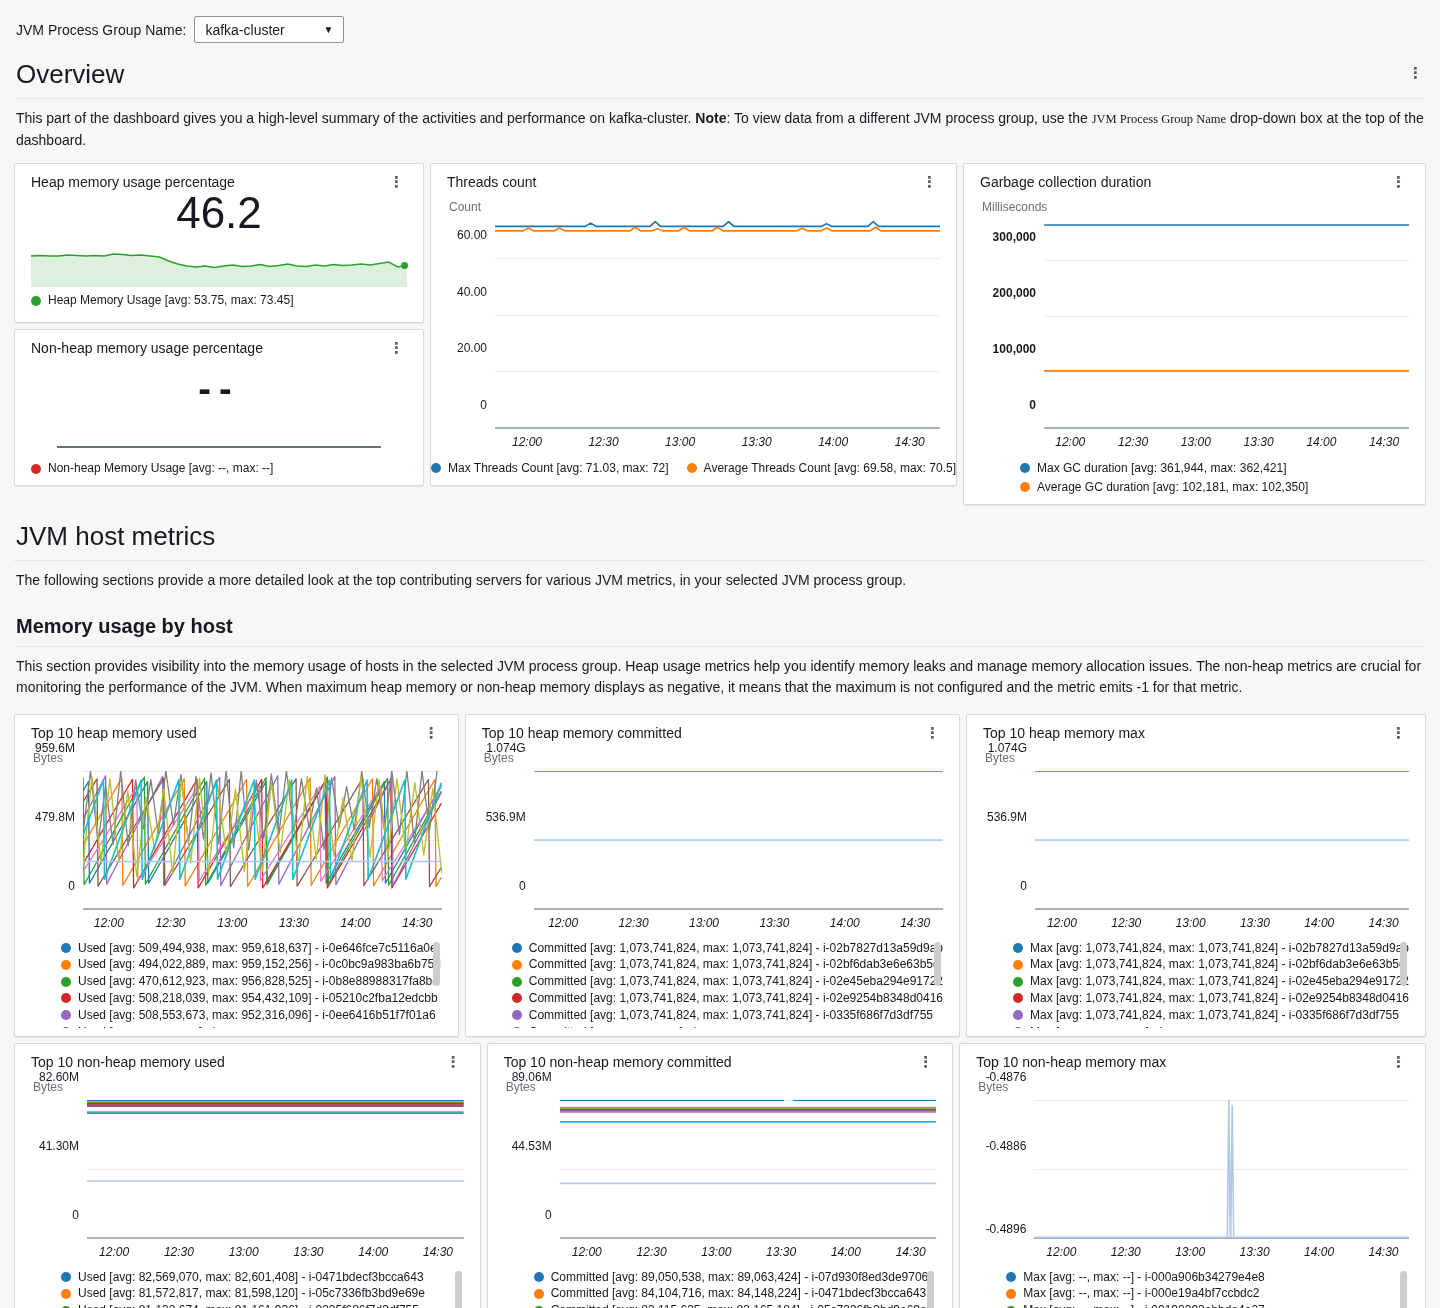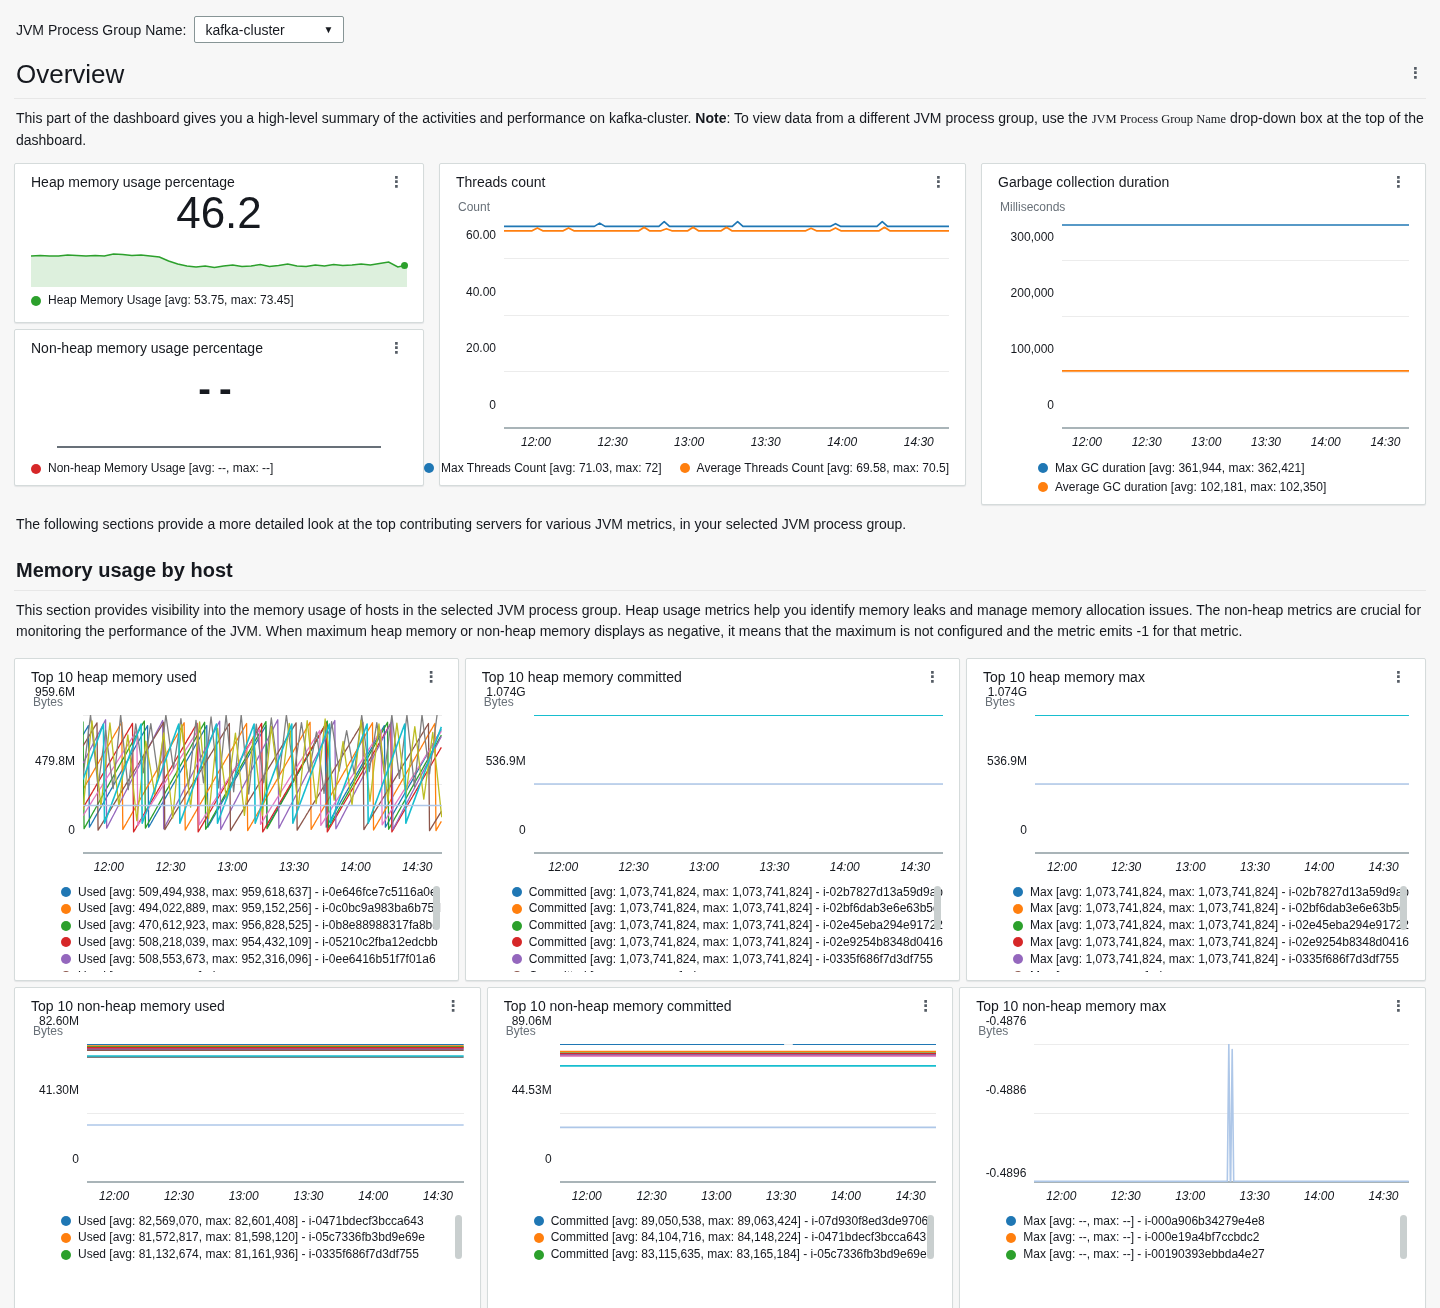--- a/index.html
+++ b/index.html
@@ -26,21 +26,21 @@
   .section-head { display: flex; align-items: flex-start; justify-content: space-between; margin-top: 4px; }
   h1.sec { font-size: 26px; font-weight: 400; color: #16191f; padding: 2px 2px 8px; }
   h2.sec { font-size: 20px; font-weight: 600; color: #16191f; padding: 10px 2px 8px; }
   .rule { border-bottom: 1px solid #e7e7e7; }
   .desc { font-size: 14px; line-height: 21px; color: #16191f; padding: 9px 2px 10px; }
   .desc b { font-weight: 700; }
   .desc code { font-family: Liberation Serif, serif; font-size: 12.5px; margin-top: 12px; }
   .page-kebab { margin-top: 8px; }
 
   
-  .row-top { display: grid; grid-template-columns: 410px 527px 1fr; gap: 15px; margin-top: 2px; }
+  .row-top { display: grid; grid-template-columns: 410px 527px 1fr; gap: 6px; margin-top: 2px; }
   .col-left { display: flex; flex-direction: column; gap: 6px; }
   .grid3 { display: grid; grid-template-columns: 1fr 1fr 1fr; gap: 6px; margin-top: 6px; }
   .card {
     background: #fff; border: 1px solid #d5dbdb; border-radius: 2px;
     padding: 10px 16px 8px; position: relative;
     box-shadow: 0 1px 1px rgba(0,28,36,.08);
   }
   .card-head { display: flex; justify-content: space-between; align-items: flex-start; }
   .card-title { font-size: 14px; color: #16191f; }
   .kebab { color: #545b64; font-size: 15px; font-weight: 700; line-height: 14px; padding: 1px 3px; cursor: pointer; }
@@ -64,21 +64,21 @@
   .plot { position: relative; flex: 1 1 auto; }
   .gridline { position: absolute; left: 0; right: 0; height: 1px; background: #ececec; }
   .gridline.axis { height: 2px; background: #a9b4b8; }
   .plot svg { display: block; width: 100%; position: relative; }
   .xticks { position: relative; height: 24px; font-style: italic; }
   .xticks span { position: absolute; top: 7px; transform: translateX(-50%); font-size: 12px; color: #16191f; }
 
   
   .leg-row { display: flex; align-items: center; gap: 7px; font-size: 12px; color: #16191f; line-height: 16.8px; white-space: nowrap; cursor: pointer; }
   .dot { width: 10px; height: 10px; border-radius: 50%; flex: 0 0 auto; }
-  .legend.inline { display: flex; justify-content: flex-end; gap: 18px; margin-top: 8px; }
+  .legend.inline { display: flex; justify-content: center; gap: 18px; margin-top: 8px; }
   .legend.stack { display: flex; flex-direction: column; gap: 2px; margin: 8px 0 0 40px; }
   .legend.list { position: relative; margin-top: 7px; padding-left: 30px; height: 88px; overflow: hidden; }
   .scroll-thumb { position: absolute; right: 2px; top: 2px; width: 7px; height: 44px; border-radius: 4px; background: #c9cfcf; cursor: pointer; }
 </style>
 </head>
 <body>
 
 <div class="page">
 
   <div class="topbar">
@@ -182,21 +182,21 @@
   </section>
 </div>
     <div>
   <section class="card chart-card">
     <div class="card-head">
       <span class="card-title">Garbage collection duration</span>
       <span class="kebab">⋮</span>
     </div>
     <div class="ylabel">Milliseconds</div>
     <div class="plot-row">
-      <div class="yaxis" style="width: 64px; height: 208px; position: relative;">
+      <div class="yaxis" style="width: 64px; height: 208px; position: relative; font-weight: bold;">
               <span style="bottom: 184.064px;">300,000</span>
               <span style="bottom: 128.112px;">200,000</span>
               <span style="bottom: 72.16px;">100,000</span>
               <span style="bottom: 16px;">0</span>
             </div>
       <div class="plot" style="height: 232px;">
               <div class="gridline" style="top: 39.936px;"></div>
               <div class="gridline" style="top: 95.888px;"></div>
               <div class="gridline" style="top: 151.84px;"></div>
               <div class="gridline axis" style="top: 207px;"></div>
@@ -221,20 +221,23 @@
             </span>
             <span class="leg-row">
               <span class="dot" style="background: rgb(255, 127, 14);"></span>
               <span>Average GC duration [avg: 102,181, max: 102,350]</span>
             </span>
           </div>
   </section>
 </div>
   </div>
 
+  <div class="section-head rule" style="margin-top:14px">
+    <h1 class="sec">JVM host metrics</h1>
+  </div>
   <p class="desc">The following sections provide a more detailed look at the top contributing servers for various JVM metrics, in your selected JVM process group.</p>
 
   <div class="section-head rule">
     <h2 class="sec">Memory usage by host</h2>
   </div>
   <p class="desc">This section provides visibility into the memory usage of hosts in the selected JVM process group. Heap usage metrics help you identify memory leaks and manage memory allocation issues. The non-heap metrics are crucial for monitoring the performance of the JVM. When maximum heap memory or non-heap memory displays as negative, it means that the maximum is not configured and the metric emits -1 for that metric.</p>
 
   <div class="grid3">
     <div>
   <section class="card chart-card">

